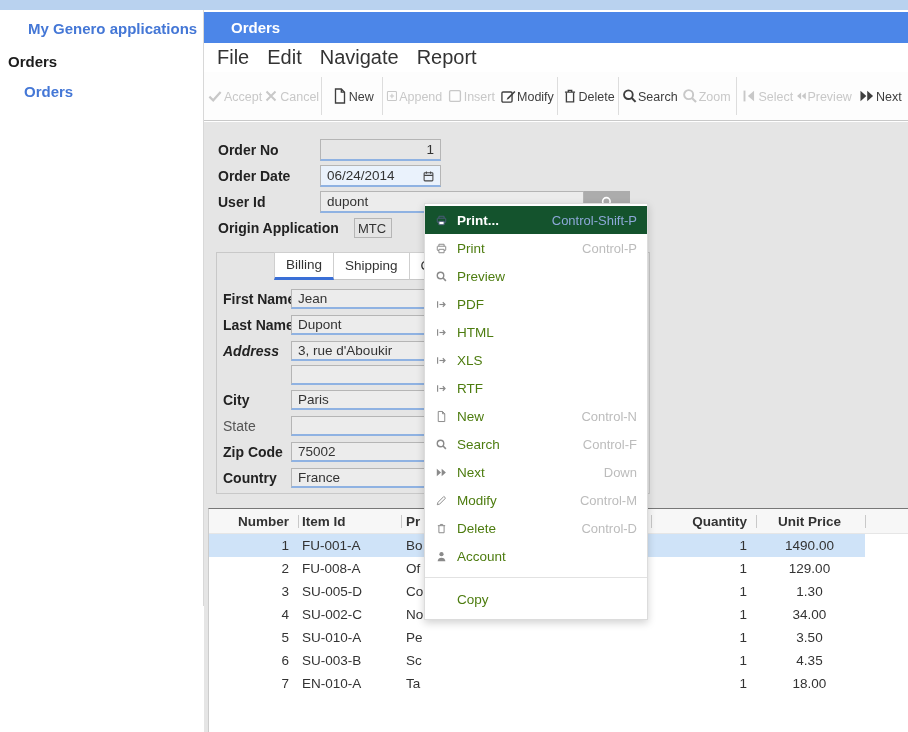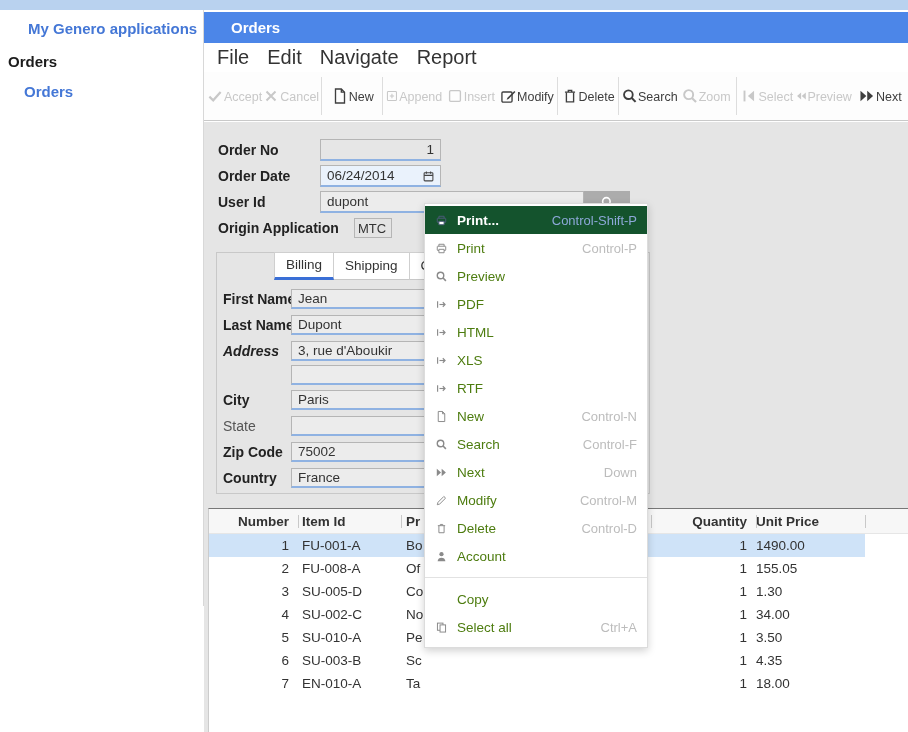--- a/index.html
+++ b/index.html
@@ -63,21 +63,21 @@
   .table{position:absolute;left:4px;top:386px;width:700px;height:224px;background:#fff;
          border-top:1px solid #777;border-left:1px solid #ccc;}
   .thead{display:flex;height:25px;align-items:center;background:#f7f7f7;border-bottom:1px solid #e6e6e6;}
   .th{position:relative;height:25px;line-height:25px;font-size:13.5px;font-weight:700;color:#333;}
   .th:not(:first-child)::before{content:"";position:absolute;left:0;top:6px;height:13px;width:1px;background:#c9c9c9;}
   .trow{display:flex;height:23px;line-height:23px;font-size:13.5px;color:#333;cursor:default;}
   .c1{width:89px;text-align:right;padding-right:9px;}
   .c2{width:103px;padding-left:4px;}
   .c3{width:250px;padding-left:5px;}
   .c4{width:105px;text-align:right;padding-right:9px;}
-  .c5{width:109px;text-align:left;padding-right:2px;}
+  .c5{width:109px;text-align:center;padding-right:2px;}
   .cf{flex:1;}
   .trow.selected .c1,.trow.selected .c2,.trow.selected .c3,.trow.selected .c4,.trow.selected .c5{background:#cfe3f8;}
 
   
   .ctx{position:absolute;left:424px;top:203px;width:224px;background:#fff;border:1px solid #dcdcdc;
        box-shadow:0 3px 8px rgba(0,0,0,.18);padding:2px 0 6px 0;z-index:10;}
   .mi{display:flex;align-items:center;height:28px;cursor:pointer;}
   .mi-ic{width:13px;height:13px;margin-left:10px;color:#8a8a8a;flex:none;}
   .mi-label{margin-left:9px;font-size:13.5px;color:#4d7c0f;white-space:nowrap;}
   .mi-sc{margin-left:auto;margin-right:10px;font-size:13px;color:#bcbcbc;}
@@ -295,21 +295,21 @@
           <span class="c3">Bo</span>
           <span class="c4">1</span>
           <span class="c5">1490.00</span>
           <span class="cf"></span>
         </div>
         <div class="trow">
           <span class="c1">2</span>
           <span class="c2">FU-008-A</span>
           <span class="c3">Of</span>
           <span class="c4">1</span>
-          <span class="c5">155.05</span>
+          <span class="c5">129.00</span>
           <span class="cf"></span>
         </div>
         <div class="trow">
           <span class="c1">3</span>
           <span class="c2">SU-005-D</span>
           <span class="c3">Co</span>
           <span class="c4">1</span>
           <span class="c5">1.30</span>
           <span class="cf"></span>
         </div>
@@ -483,24 +483,14 @@
         </span>
       <span class="mi-label">Account</span>
       <span class="mi-sc"></span>
     </div>
     <div class="msep"></div>
     <div class="mi">
       <span class="mi-ic"></span>
       <span class="mi-label">Copy</span>
       <span class="mi-sc"></span>
     </div>
-    <div class="mi">
-      <span class="mi-ic">
-          <svg viewBox="0 0 16 16">
-            <rect x="3" y="2.6" width="6.8" height="8.8" fill="none" stroke="currentColor" stroke-width="1.2"></rect>
-            <rect x="6.2" y="4.8" width="6.8" height="8.8" fill="#fff" stroke="currentColor" stroke-width="1.2"></rect>
-          </svg>
-        </span>
-      <span class="mi-label">Select all</span>
-      <span class="mi-sc">Ctrl+A</span>
-    </div>
   </div>
 </div>
 
 </body></html>

